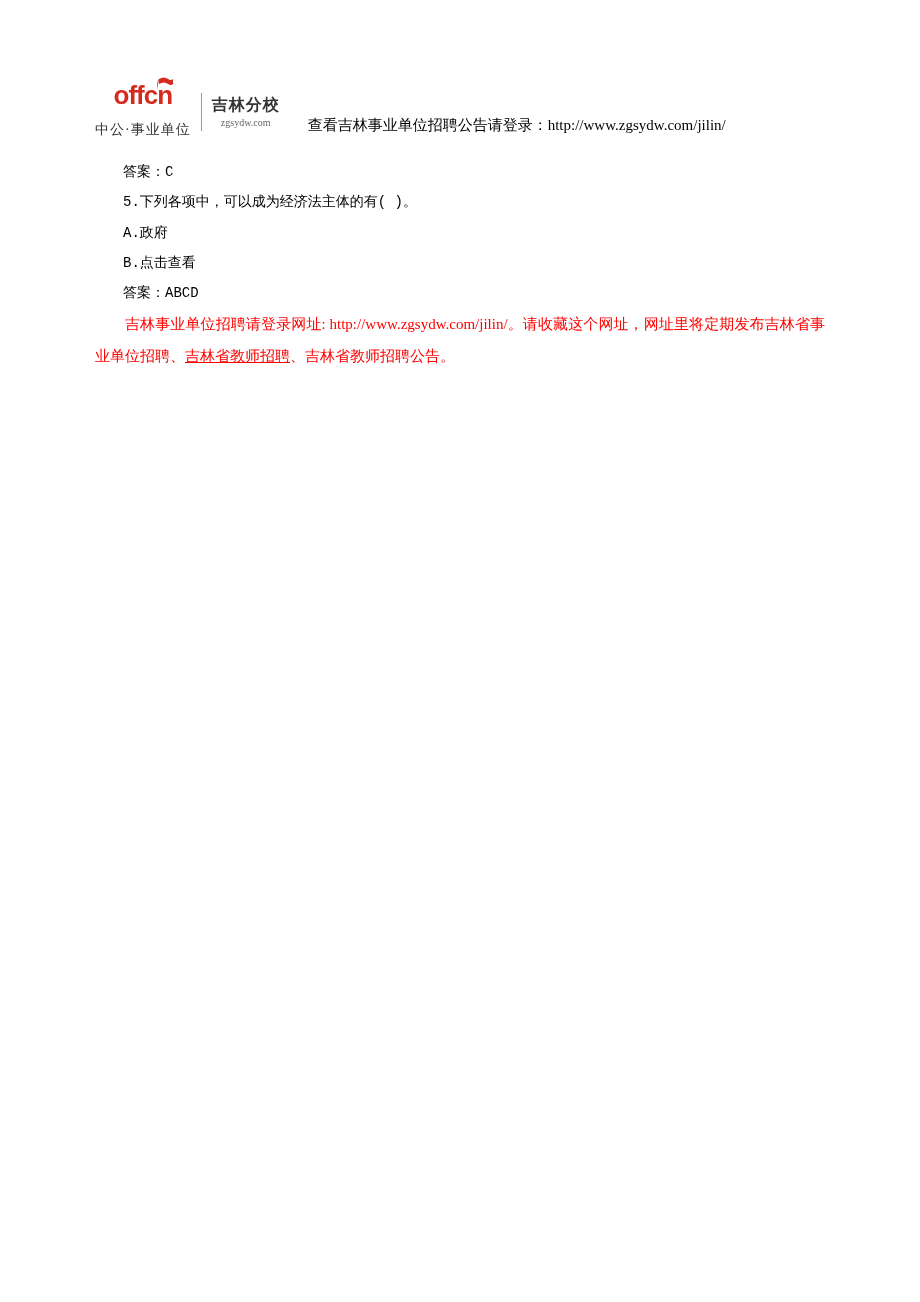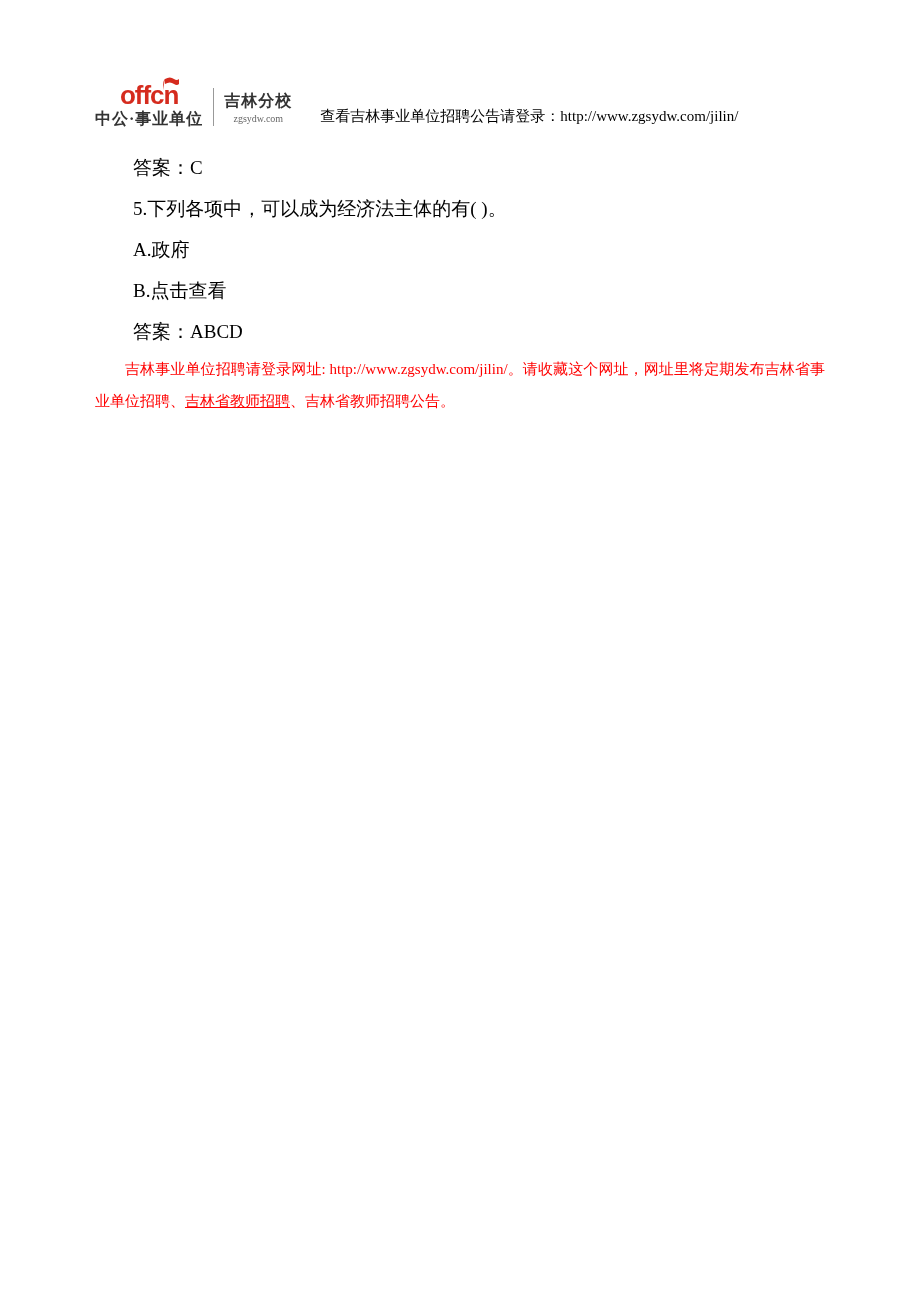--- a/index.html
+++ b/index.html
@@ -40,25 +40,25 @@
       position: relative;
     }
     .offcn-flag {
       position: absolute;
       top: -7px;
       right: -2px;
       width: 18px;
       height: 14px;
     }
     .offcn-sub {
-      font-size: 16px;
+      font-size: 14px;
       color: #333;
-      font-weight: bold;
+      font-weight: normal;
       letter-spacing: 1px;
-      margin-top: 2px;
+      margin-top: 14px;
     }
     .logo-divider {
       width: 1px;
       height: 38px;
       background: #999;
       margin: 0 4px;
     }
     .logo-right {
       display: flex;
       flex-direction: column;
@@ -78,25 +78,25 @@
     .header-note {
       font-family: "SimSun", "宋体", serif;
       font-size: 15px;
       color: #000;
       padding-bottom: 4px;
     }
     .content {
       padding: 18px 95px 0 95px;
     }
     .line {
-      font-size: 19px;
+      font-size: 14px;
       color: #000;
       line-height: 2.15;
       text-indent: 2em;
-      font-family: Liberation Serif, serif;
+      font-family: Liberation Mono, monospace;
     }
     .highlight-bg {
       background-color: #d9d9d9;
       font-weight: bold;
     }
     .link-text {
       color: #0000ff;
       text-decoration: underline;
       font-weight: bold;
     }

